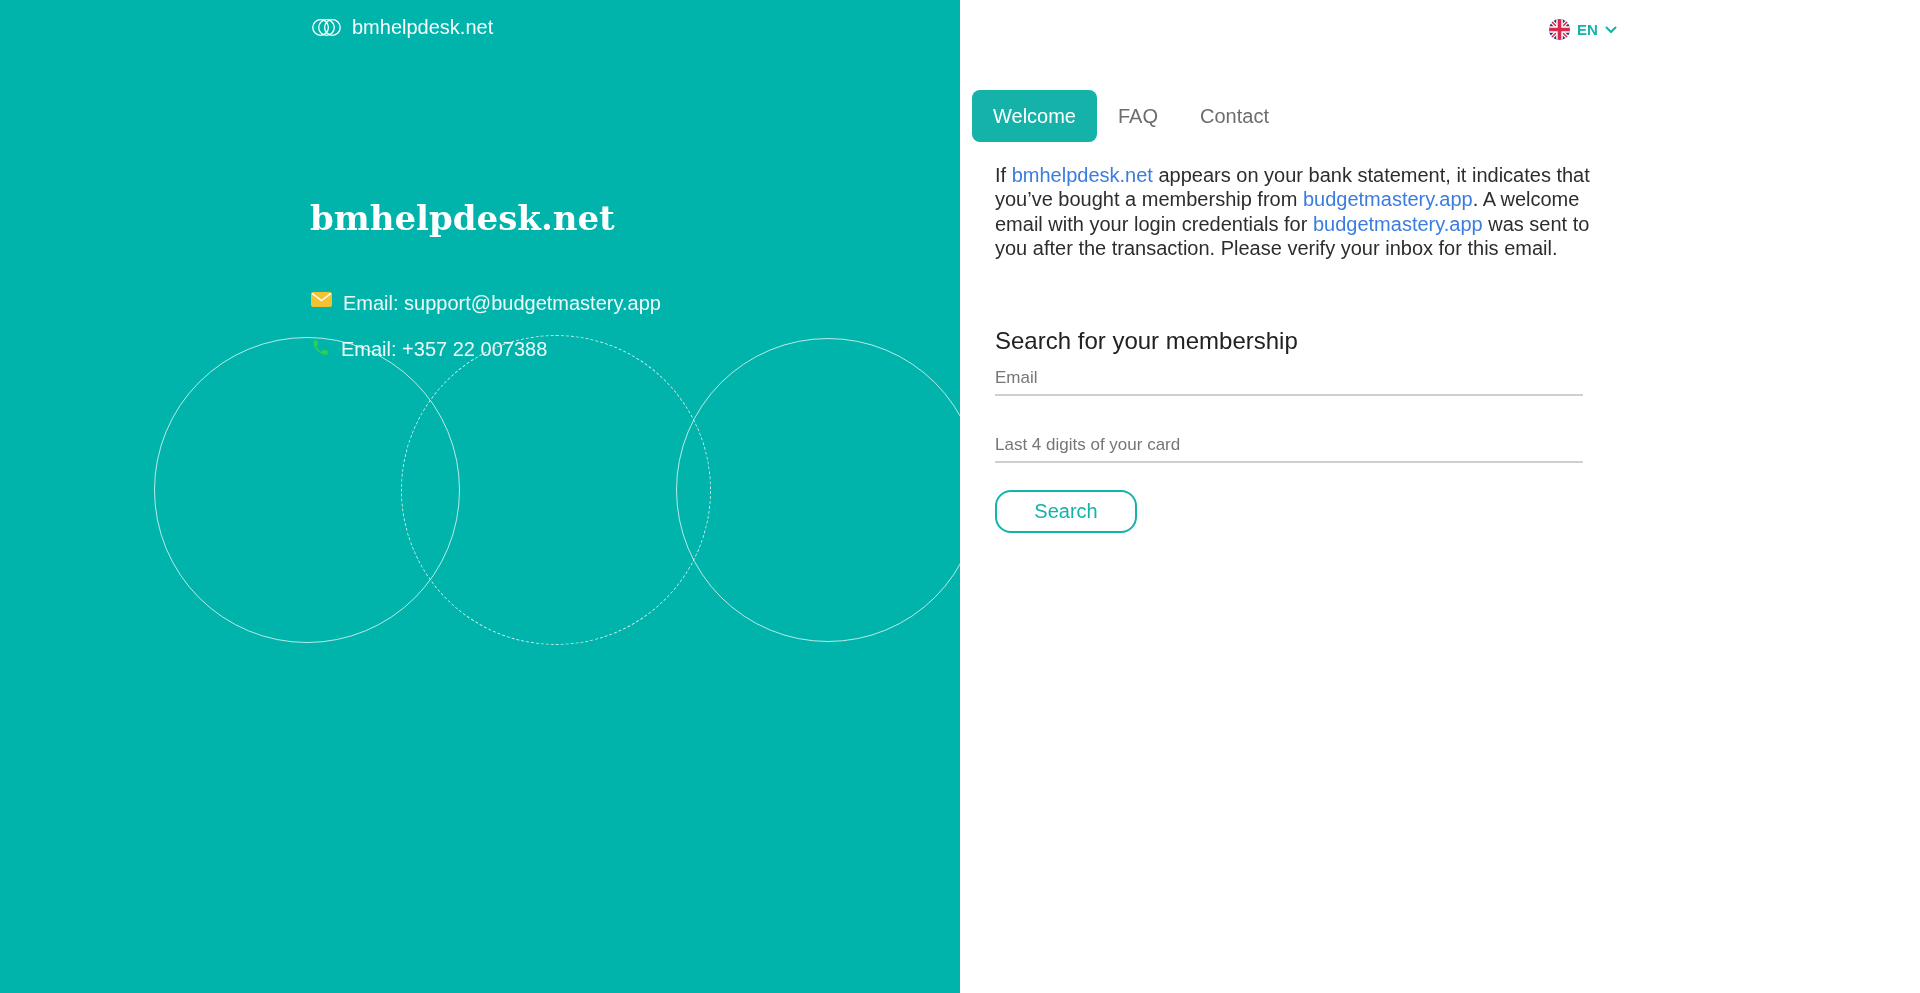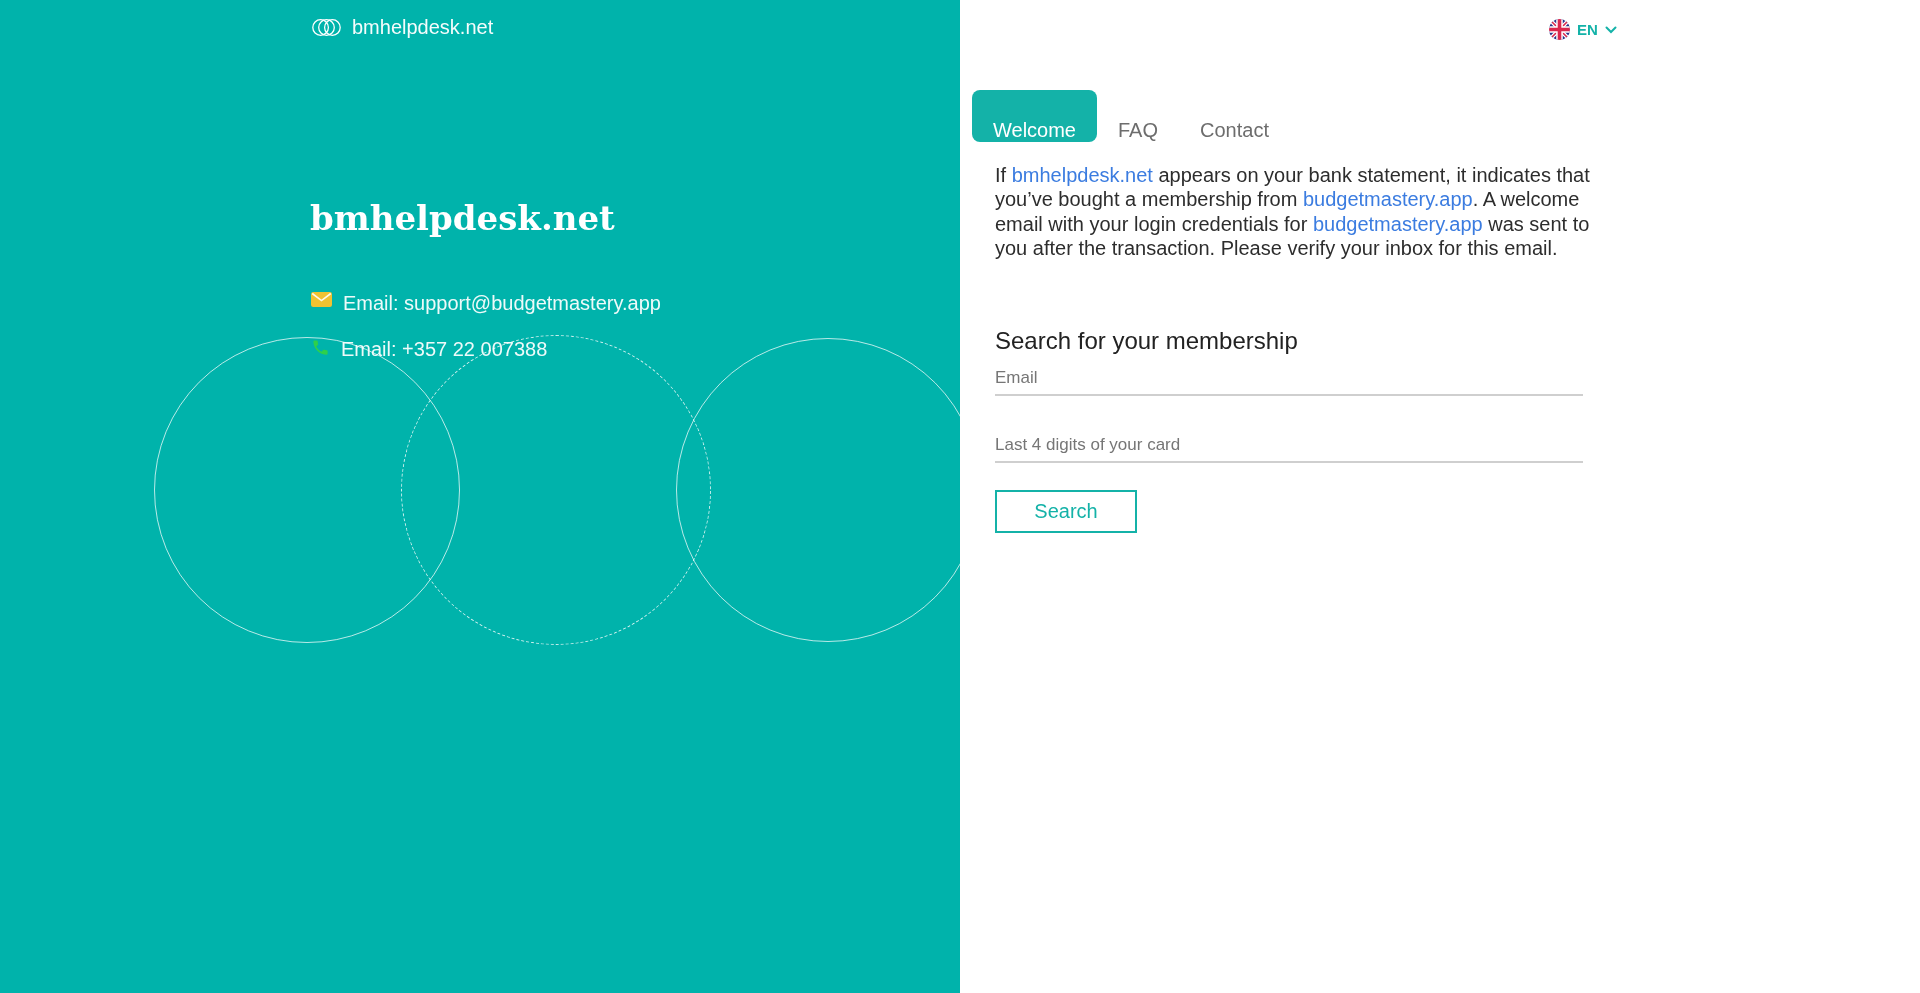--- a/index.html
+++ b/index.html
@@ -66,21 +66,21 @@
     cursor: pointer;
     padding-left: 16px;
   }
   .lang-code { color: var(--accent, #14b2a8); font-size: 15px; font-weight: 700; }
 
   .tabs {
     position: absolute; left: 12px; top: 90px;
     display: flex; align-items: stretch; height: 52px;
   }
   .tab {
-    padding: 14px 21px; line-height: 52px;
+    padding: 0 21px; line-height: 52px;
     font-size: 20px; color: #6d6d6d; cursor: pointer;
     border-radius: 8px; background: transparent;
     border: none; font-family: inherit;
   }
   .tab.active { background: var(--accent, #14b2a8); color: #ffffff; }
 
   .statement {
     position: absolute; left: 35px; top: 163px;
     width: 596px; font-size: 20px; line-height: 1.22;
     color: #2d2d2d;
@@ -99,21 +99,21 @@
   }
   .underline-input::placeholder { color: #767676; opacity: 1; }
   .input-email { top: 362px; }
   .input-card  { top: 429px; }
 
   .search-button {
     position: absolute; left: 35px; top: 490px;
     width: 142px; height: 43px;
     background: #ffffff;
     border: 2px solid var(--accent, #14b2a8);
-    border-radius: 0;
+    border-radius: 16px;
     color: var(--accent, #14b2a8);
     font-size: 20px; font-family: inherit;
     cursor: pointer;
   }
 
   .footer {
     position: absolute; left: 0; top: 941px; width: 960px;
     text-align: center;
     font-size: 12.5px; font-weight: 700; color: #101010;
     letter-spacing: -0.1px;

